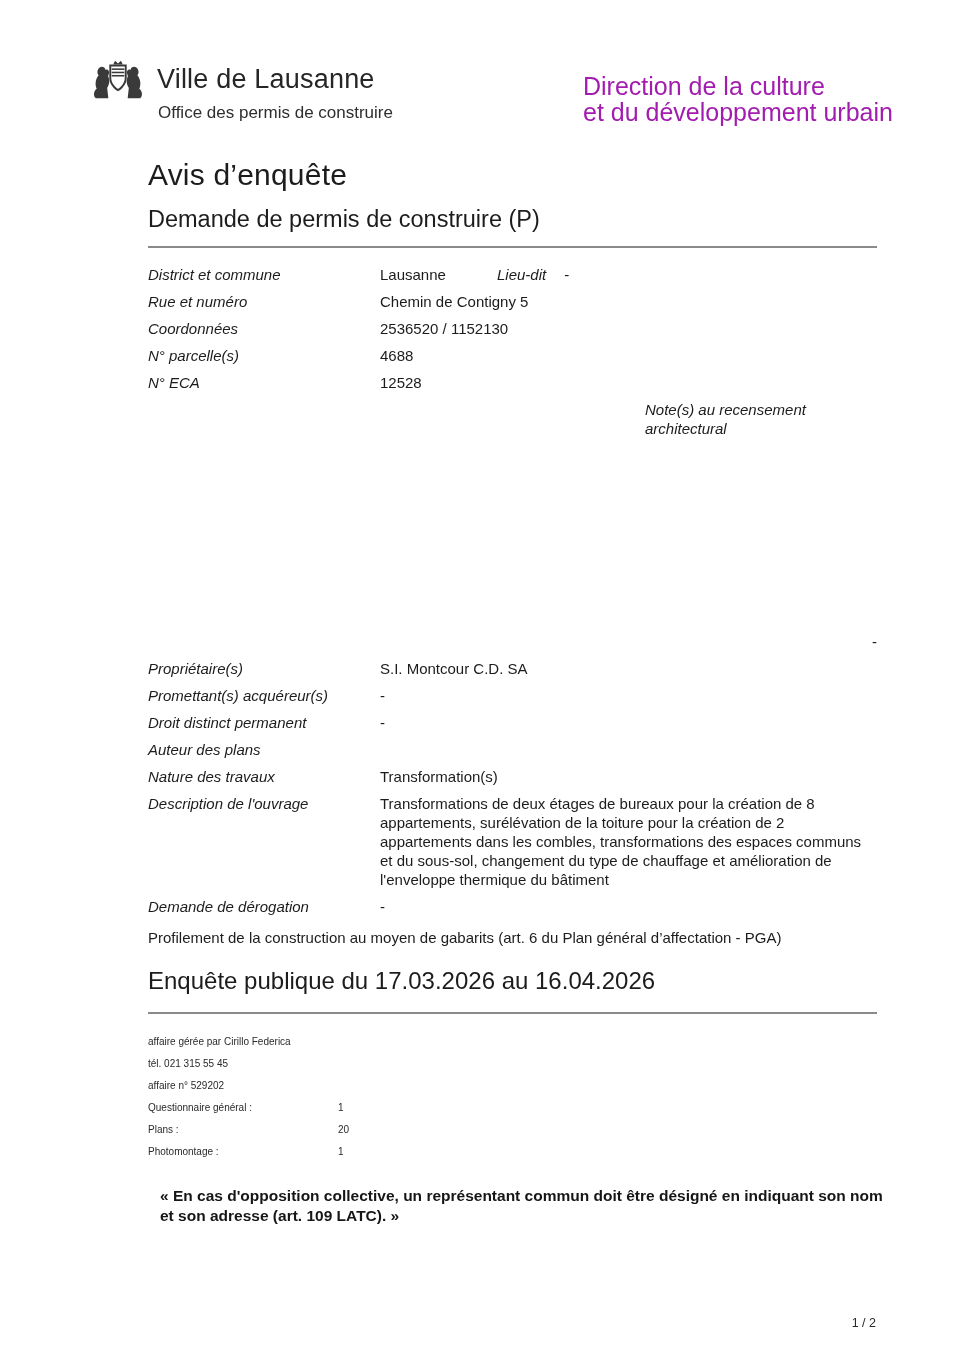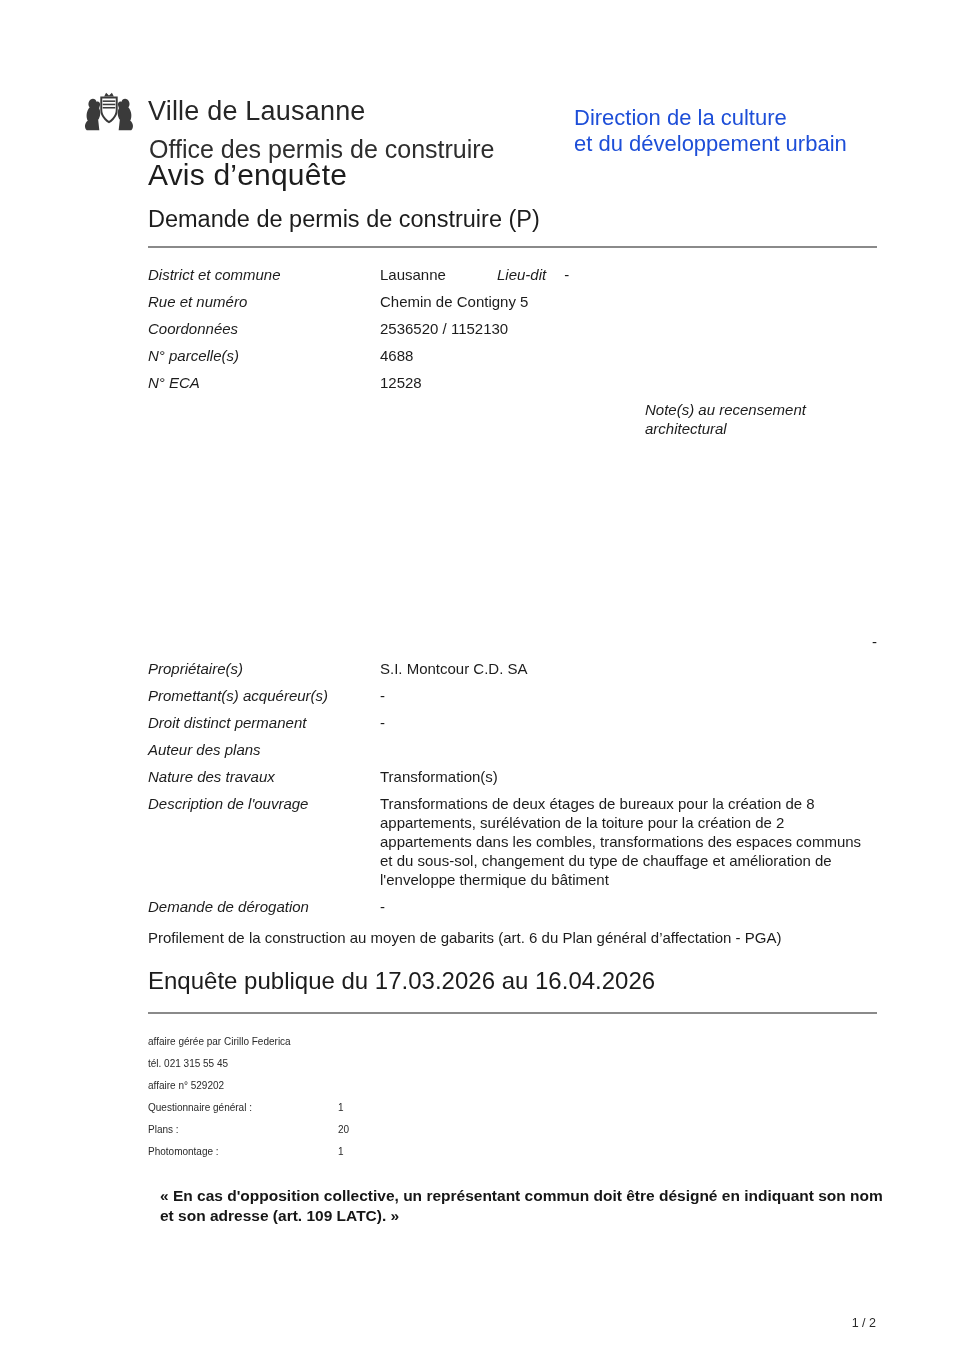--- a/index.html
+++ b/index.html
@@ -10,33 +10,33 @@
   body {
     width: 970px;
     height: 1371px;
     position: relative;
     font-family: "Liberation Sans", sans-serif;
     color: #1c1c1c;
     overflow: hidden;
   }
 
   
-  .header { position: absolute; top: 0; left: 2px; width: 886px; height: 140px; margin-top: 32px; }
+  .header { position: absolute; top: 0; left: 11px; width: 886px; height: 140px; }
   .logo { position: absolute; left: 78px; top: 57px; width: 58px; height: 46px; }
   .city-name {
     position: absolute; left: 146px; top: 64px;
     font-size: 27px; font-weight: 500; letter-spacing: 0.2px; color: #262626;
   }
   .office-name {
     position: absolute; left: 147px; top: 103px;
-    font-size: 25px; font-weight: 400; color: #2e2e2e;
+    font-size: 17px; font-weight: 400; color: #2e2e2e;
   }
   .direction {
     position: absolute; left: 572px; top: 73px;
-    font-size: 22px; line-height: 26px; color: #1d4ed8;
+    font-size: 25px; line-height: 26px; color: #a21caf;
   }
 
   
   .main {
     position: absolute;
     left: 148px; top: 158px;
     width: 729px;
   }
   .doc-title {
     font-size: 30px;

